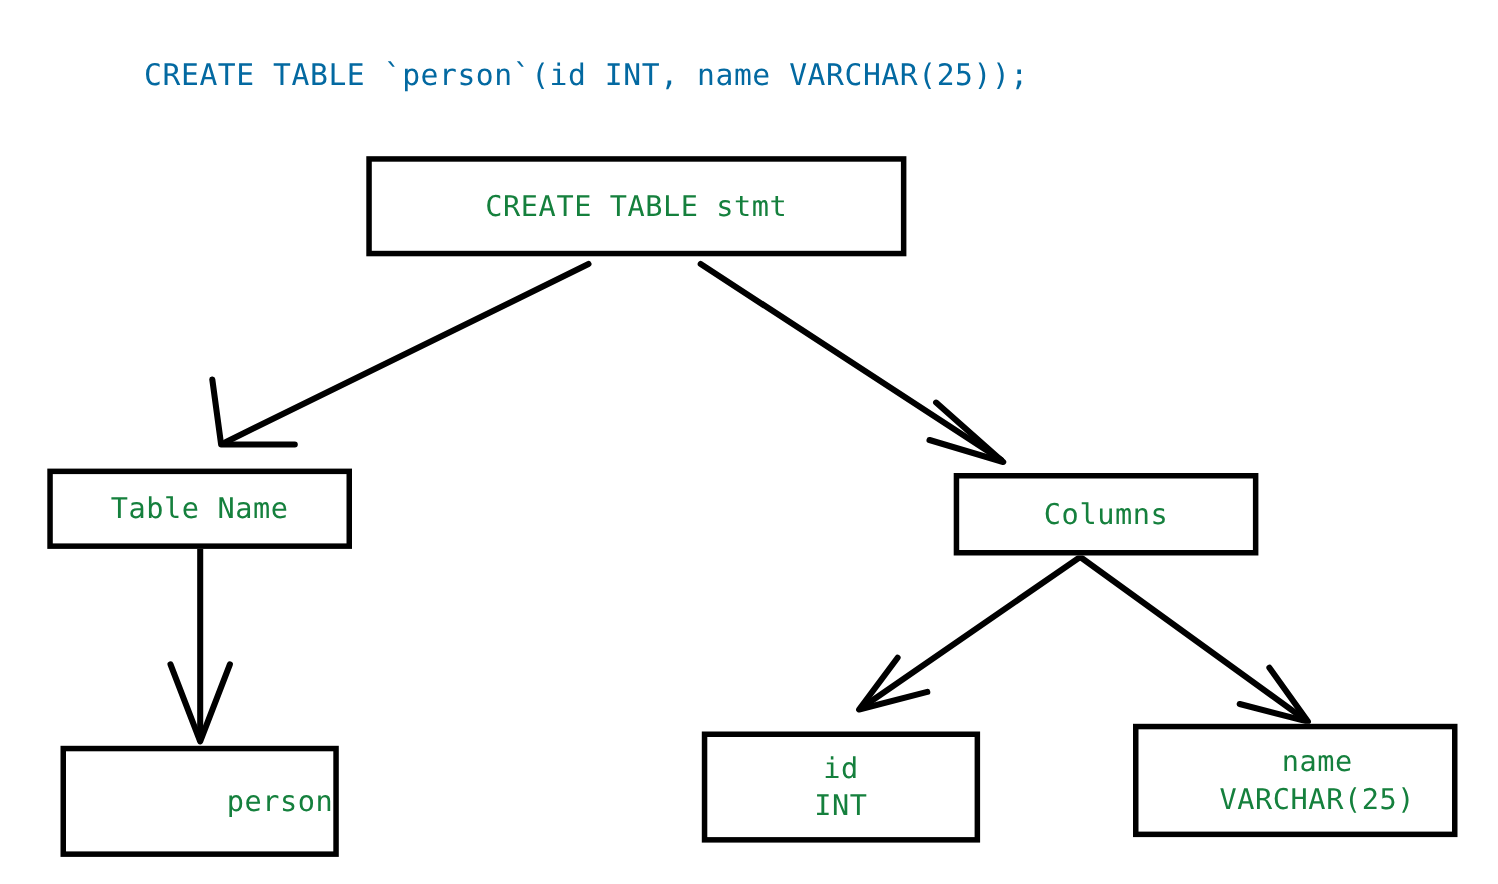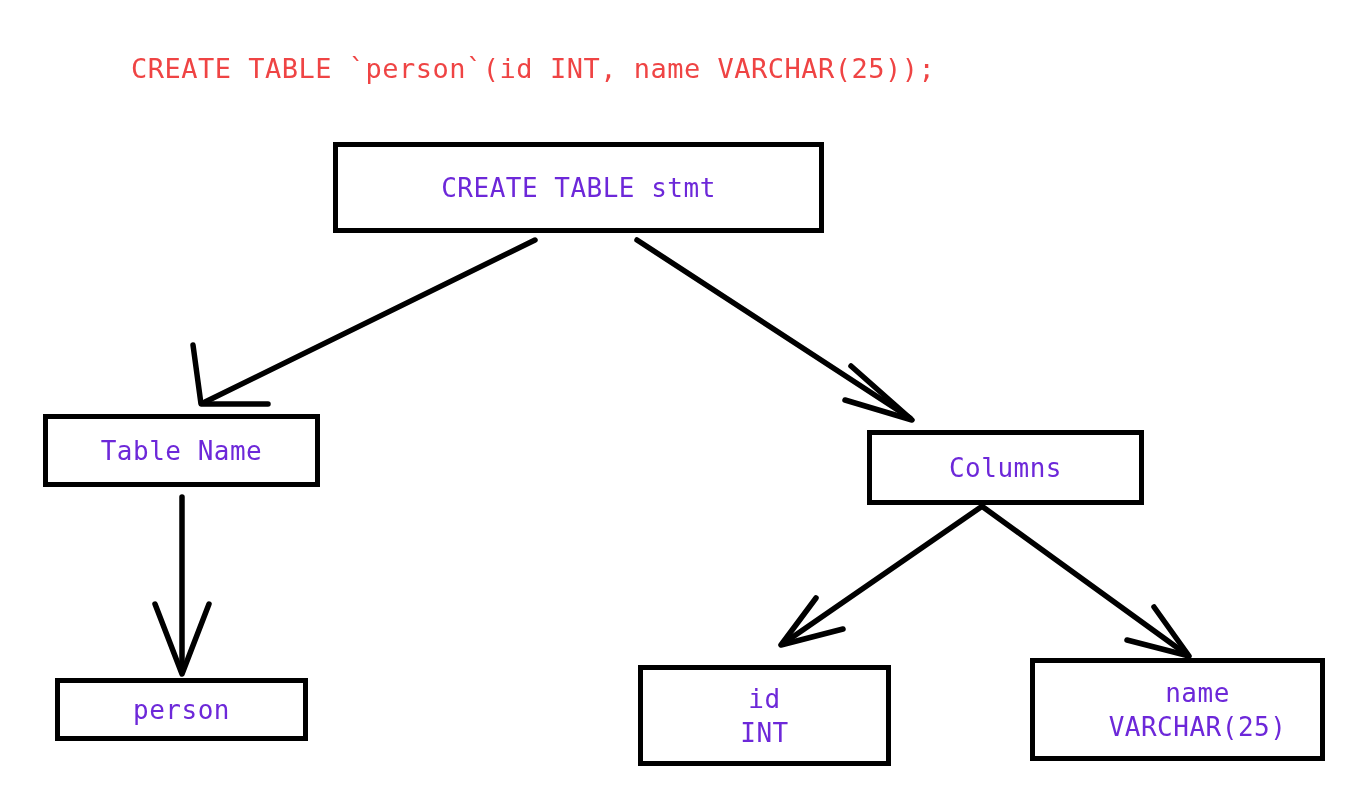--- a/index.html
+++ b/index.html
@@ -24,48 +24,48 @@
 
   
   .statement-caption {
     position: absolute;
     left: 131px;
     top: 52px;
     font-family: "DejaVu Sans Mono", "Liberation Mono", monospace;
     font-size: 27px;
     letter-spacing: 0.5px;
     white-space: pre;
-    color: #ef4444;
+    color: #0369a1;
     line-height: 34px;
   }
 
   
   .node {
     position: absolute;
     box-sizing: border-box;
     border: 5px solid #000000;
     background: #ffffff;
     display: flex;
     flex-direction: column;
     align-items: center;
     justify-content: center;
     font-family: "DejaVu Sans Mono", "Liberation Mono", monospace;
     font-size: 26px;
     line-height: 34px;
-    color: #6d28d9;
+    color: #15803d;
     text-align: center;
     white-space: pre;
     letter-spacing: 0.5px;
   }
   .node .line { display: block; }
 
   
   #node-root      { left: 333px; top: 142px; width: 491px; height:  91px; }
-  #node-tablename { left:  43px; top: 414px; width: 277px; height:  73px; }
-  #node-person    { left:  55px; top: 678px; width: 253px; height:  63px; }
+  #node-tablename { left:  43px; top: 426px; width: 277px; height:  73px; }
+  #node-person    { left:  55px; top: 678px; width: 253px; height:  101px; align-items: flex-end; }
   #node-columns   { left: 853px; top: 430px; width: 277px; height:  75px; margin-left: 14px; }
   #node-col-id    { left: 638px; top: 665px; width: 253px; height: 101px; }
   #node-col-name  { left:1030px; top: 658px; width: 295px; height: 103px; padding-left: 40px; }
 
   
   #edges {
     position: absolute;
     left: 0;
     top: 0;
     width: 1362px;

